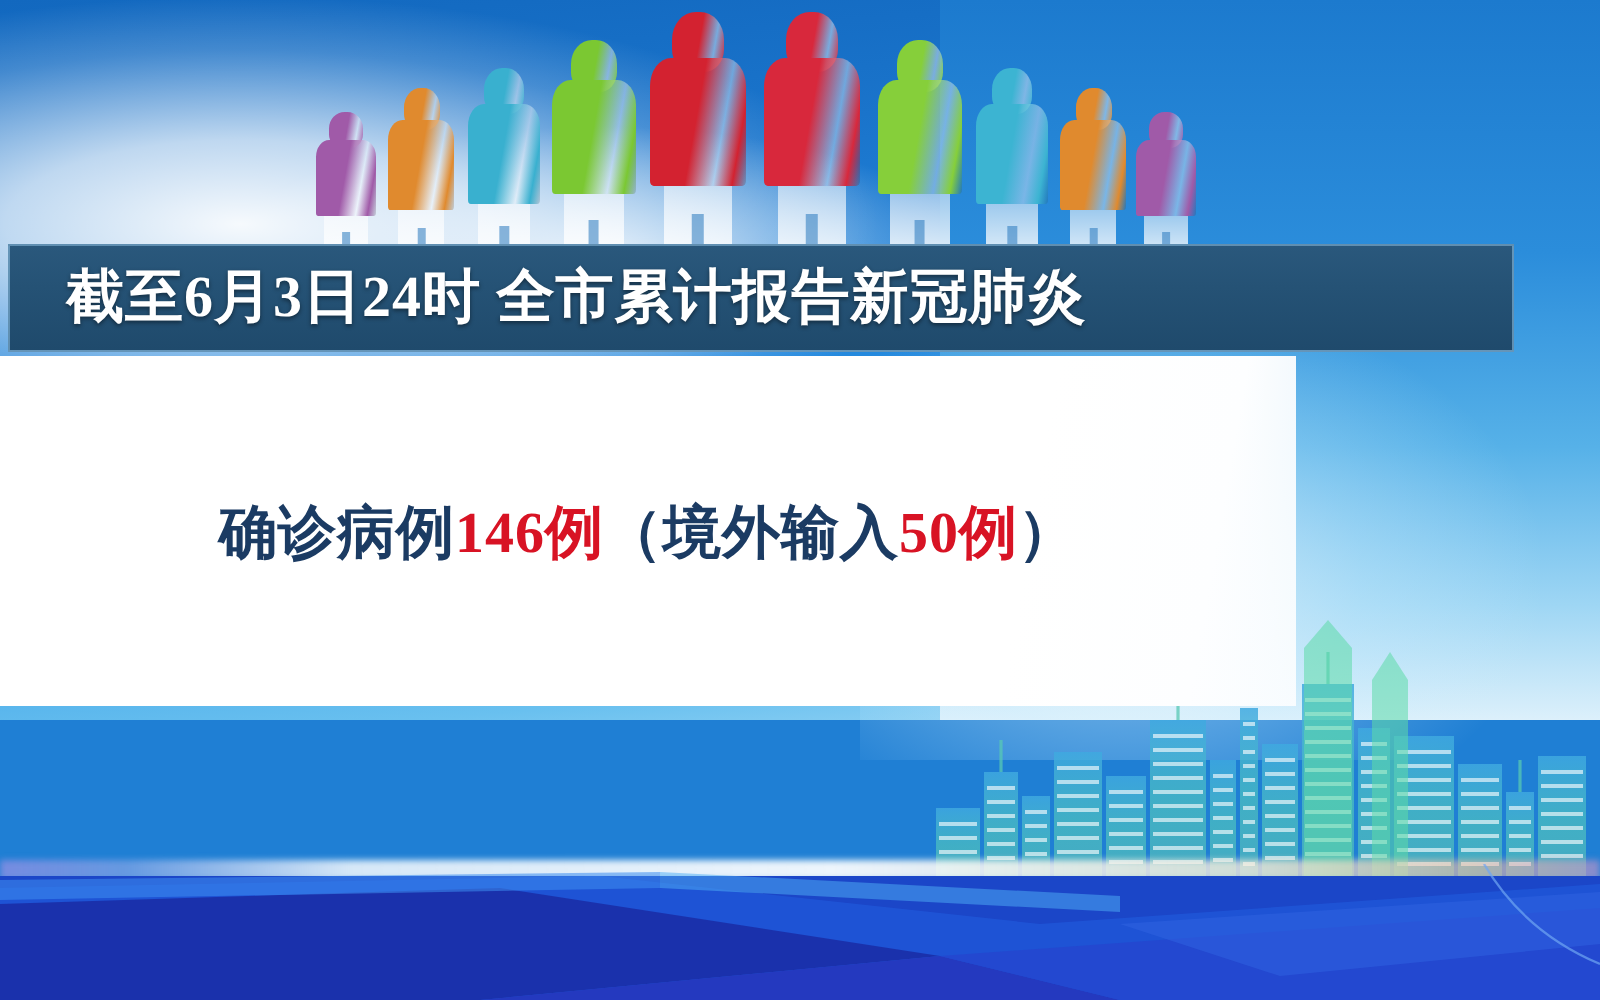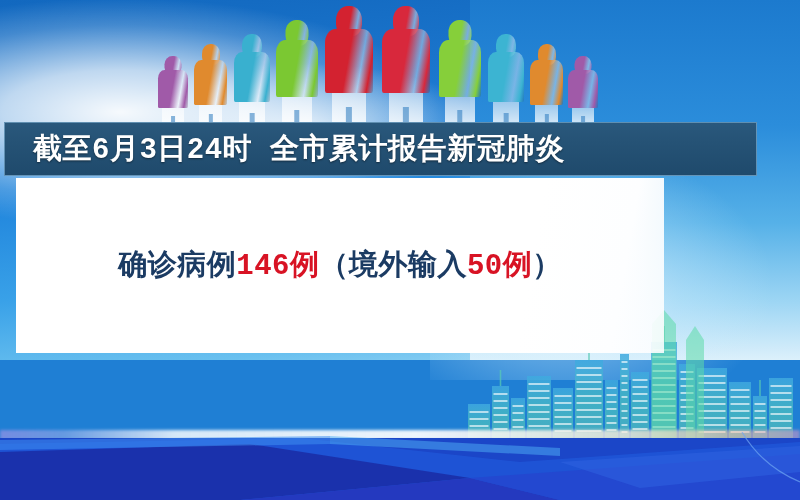--- a/index.html
+++ b/index.html
@@ -5,21 +5,21 @@
   html, body {
     margin: 0;
     padding: 0;
     background: #000;
   }
   #stage {
     position: relative;
     width: 800px;
     height: 500px;
     overflow: hidden;
-    font-family: Liberation Mono, monospace;
+    font-family: Liberation Serif, serif;
     background: #1f7fd4;
   }
 
   
   .sky {
     position: absolute;
     left: 0; top: 0;
     width: 800px; height: 360px;
     background:
       radial-gradient(ellipse 420px 150px at 120px 112px, rgba(255,255,255,0.96) 0%, rgba(255,255,255,0.72) 28%, rgba(255,255,255,0.20) 58%, rgba(255,255,255,0) 76%),
@@ -94,21 +94,21 @@
     font-size: 29px;
     font-weight: bold;
     letter-spacing: 0.5px;
     white-space: nowrap;
     text-shadow: 0 1px 2px rgba(0,0,0,0.45);
   }
 
   
   .panel {
     position: absolute;
-    left: 16px; top: 178px;
+    left: 0; top: 178px;
     width: 648px; height: 175px;
     background: linear-gradient(100deg, #ffffff 0%, #ffffff 78%, #fdfeff 92%, rgba(253,254,255,0.88) 100%);
     display: flex;
     flex-direction: column;
     align-items: center;
     justify-content: center;
     padding-top: 4px;
     box-sizing: border-box;
   }
   .stat-line {

